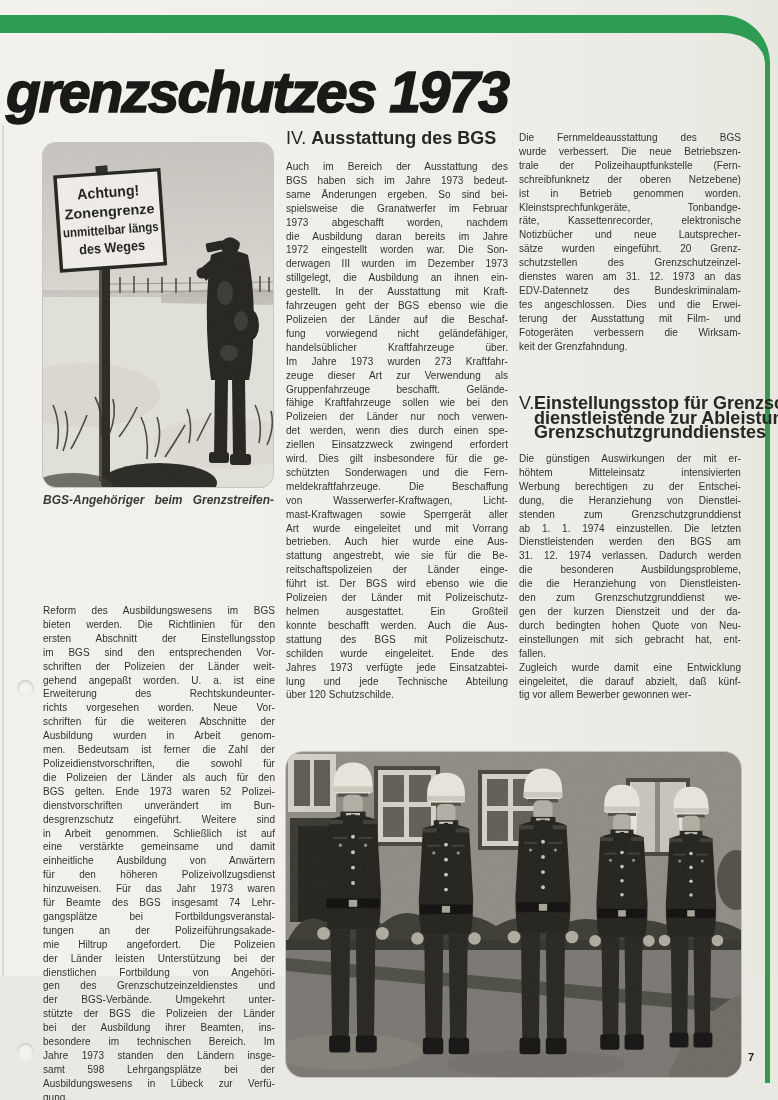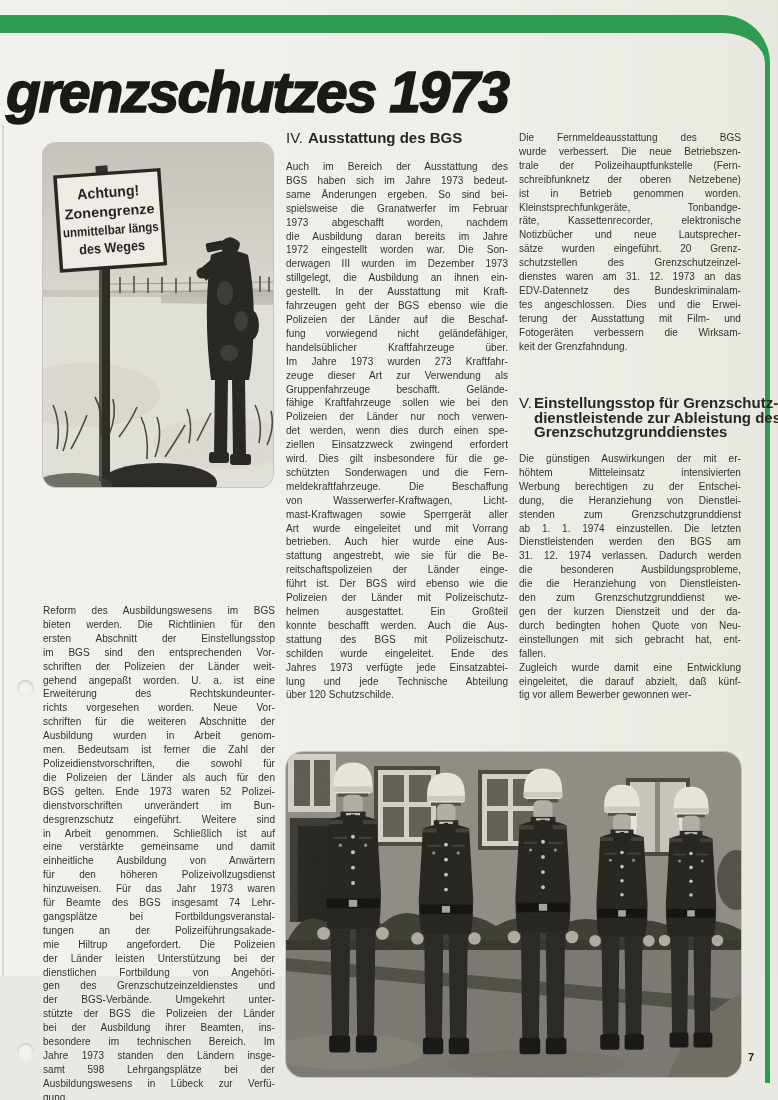--- a/index.html
+++ b/index.html
@@ -36,21 +36,21 @@
 
   .body-text{position:absolute;font-size:10px;line-height:13.9px;color:#32312e;
     letter-spacing:.05px;}
   .body-text .ln{text-align:justify;text-align-last:justify;white-space:nowrap;}
   .body-text .ln.last{text-align-last:left;}
   .col-left{left:43px;top:568px;width:232px;margin-top:36px;}
   .col-mid{left:286px;top:160px;width:222px;}
   .col-right-1{left:519px;top:131px;width:222px;}
   .col-right-2{left:519px;top:452px;width:222px;}
 
-  .heading{position:absolute;font-size:15px;line-height:14.6px;color:#282724;
+  .heading{position:absolute;font-size:18px;line-height:14.6px;color:#282724;
     font-weight:bold;}
   .heading .num{font-weight:normal;}
   .heading-iv{left:286px;top:131px;width:222px;}
   .heading-iv .num{margin-right:5px;}
   .heading-v{left:519px;top:396px;width:222px;padding-left:15px;box-sizing:border-box;}
   .heading-v .num{position:absolute;left:0;top:0;}
   .heading-v .ln{text-align:justify;text-align-last:justify;white-space:nowrap;}
   .heading-v .ln.last{text-align-last:left;}
 
   .page-number{position:absolute;left:748px;top:1051px;width:22px;
@@ -141,20 +141,21 @@
         <path d="M146 300 q4 -20 -2 -34 M154 298 q8 -16 14 -28"></path>
         <path d="M216 300 q4 -22 -4 -38 M224 302 q8 -18 4 -34"></path>
       </g>
       <ellipse cx="116" cy="340" rx="58" ry="20" fill="#262520"></ellipse>
       <ellipse cx="30" cy="344" rx="40" ry="14" fill="#3a3932" opacity=".7"></ellipse>
       <rect x="0" y="0" width="230" height="344" filter="url(#g1)" opacity=".22"></rect>
     </svg>
   </figure>
 
   <div class="caption">
+      <div class="ln">BGS-Angehöriger beim Grenzstreifen-</div>
     </div>
 
   <div class="col-left body-text">
       <div class="ln">Reform des Ausbildungswesens im BGS</div>
       <div class="ln">bieten werden. Die Richtlinien für den</div>
       <div class="ln">ersten Abschnitt der Einstellungsstop</div>
       <div class="ln">im BGS sind den entsprechenden Vor-</div>
       <div class="ln">schriften der Polizeien der Länder weit-</div>
       <div class="ln">gehend angepaßt worden. U. a. ist eine</div>
       <div class="ln">Erweiterung des Rechtskundeunter-</div>

